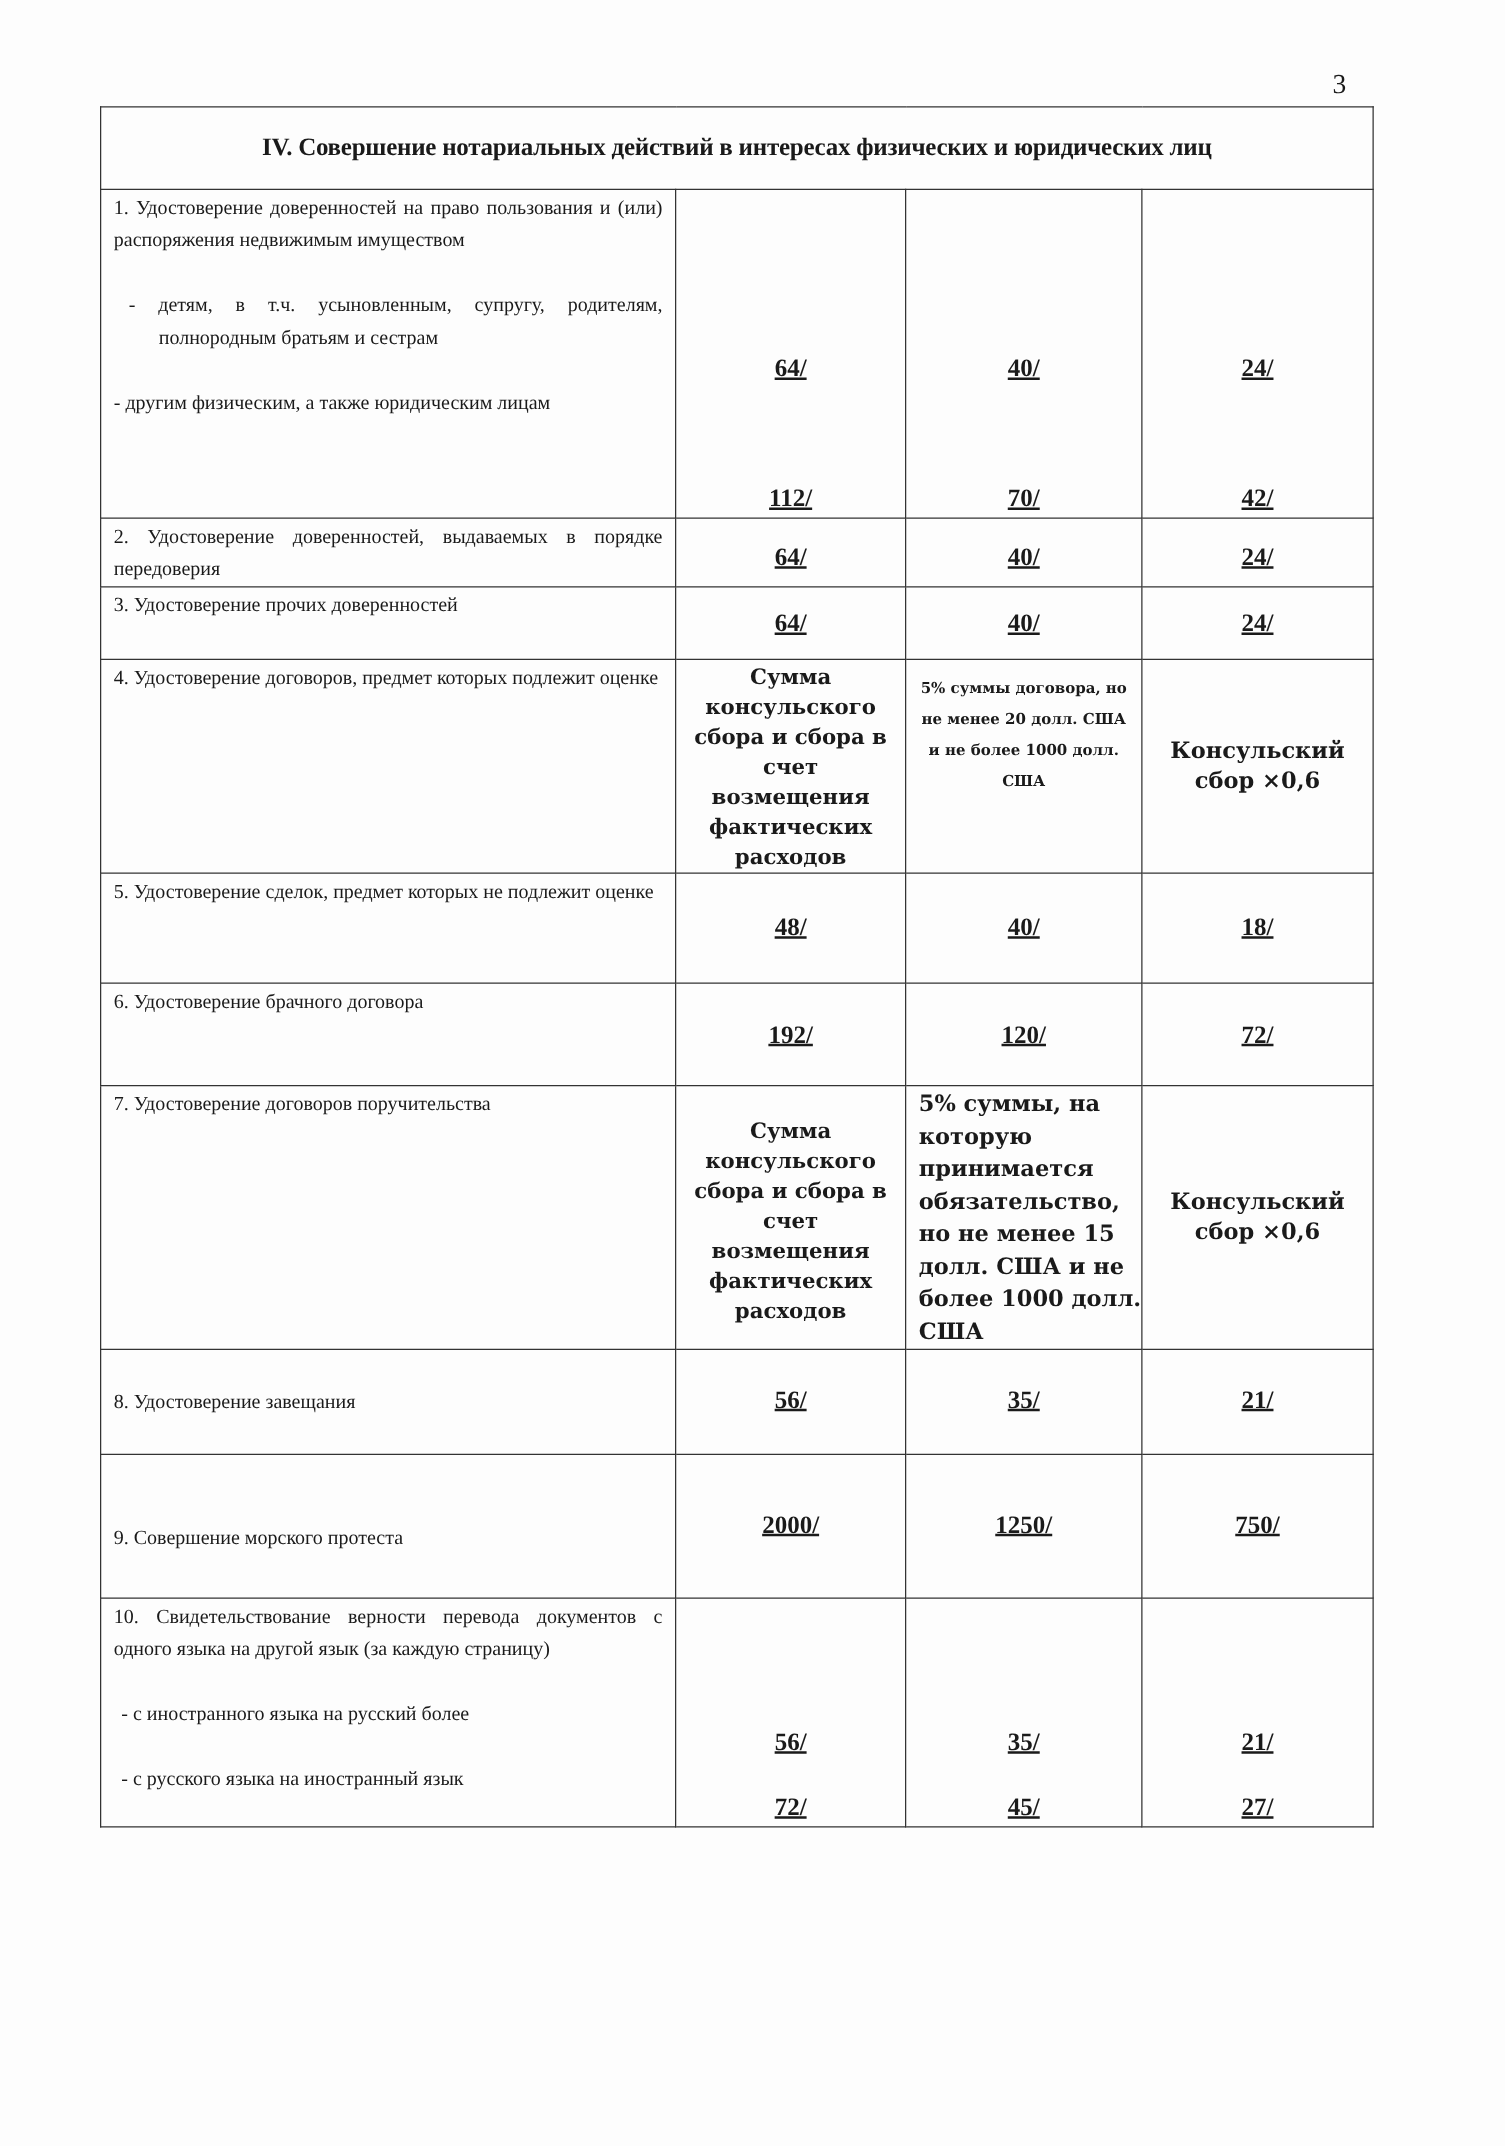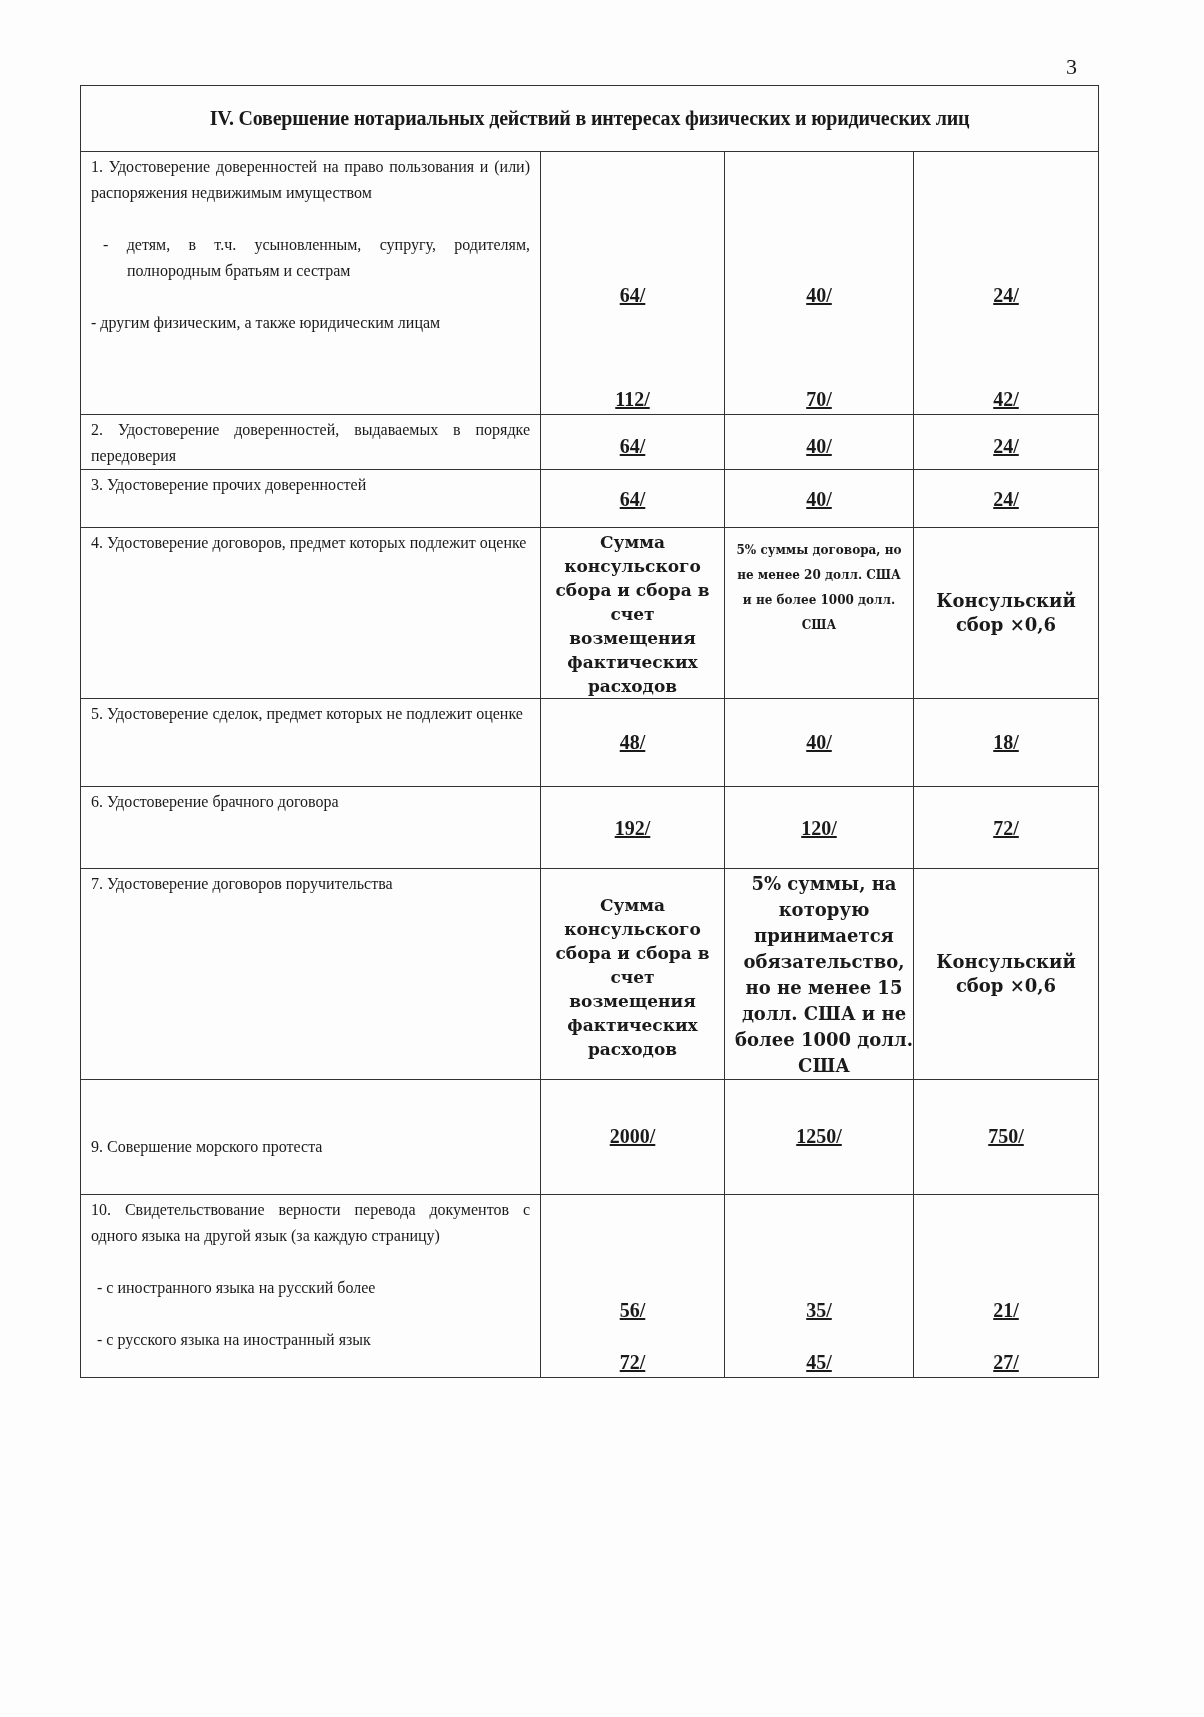--- a/index.html
+++ b/index.html
@@ -134,24 +134,36 @@
           <span style="top:30px">120/</span>
         </td>
     <td class="num">
           <span style="top:30px">72/</span>
         </td>
   </tr>
 
   <tr style="height:211px">
     <td class="desc">7. Удостоверение договоров поручительства</td>
     <td class="bold-serif" style="padding:24px 6px 0">Сумма консульского сбора и сбора в счет возмещения фактических расходов</td>
-    <td class="bold-serif left-block" style="padding-top:2px; font-size:18px; line-height:26px; text-align:center">5% суммы, на которую принимается обязательство, но не менее 15 долл. США и не более 1000 долл. США</td>
+    <td class="bold-serif left-block" style="padding-top:2px; font-size:18px; line-height:26px; text-align:left">5% суммы, на которую принимается обязательство, но не менее 15 долл. США и не более 1000 долл. США</td>
     <td class="bold-serif" style="vertical-align:middle; padding:0 10px; font-size:18px">Консульский сбор ×0,6</td>
   </tr>
 
+  <tr style="height:84px">
+    <td class="desc" style="vertical-align:middle; padding-top:0 !important">8. Удостоверение завещания</td>
+    <td class="num">
+          <span style="top:29px">56/</span>
+        </td>
+    <td class="num">
+          <span style="top:29px">35/</span>
+        </td>
+    <td class="num">
+          <span style="top:29px">21/</span>
+        </td>
+  </tr>
 
   <tr style="height:115px">
     <td class="desc" style="vertical-align:middle; padding-top:20px !important">9. Совершение морского протеста</td>
     <td class="num">
           <span style="top:45px">2000/</span>
         </td>
     <td class="num">
           <span style="top:45px">1250/</span>
         </td>
     <td class="num">

